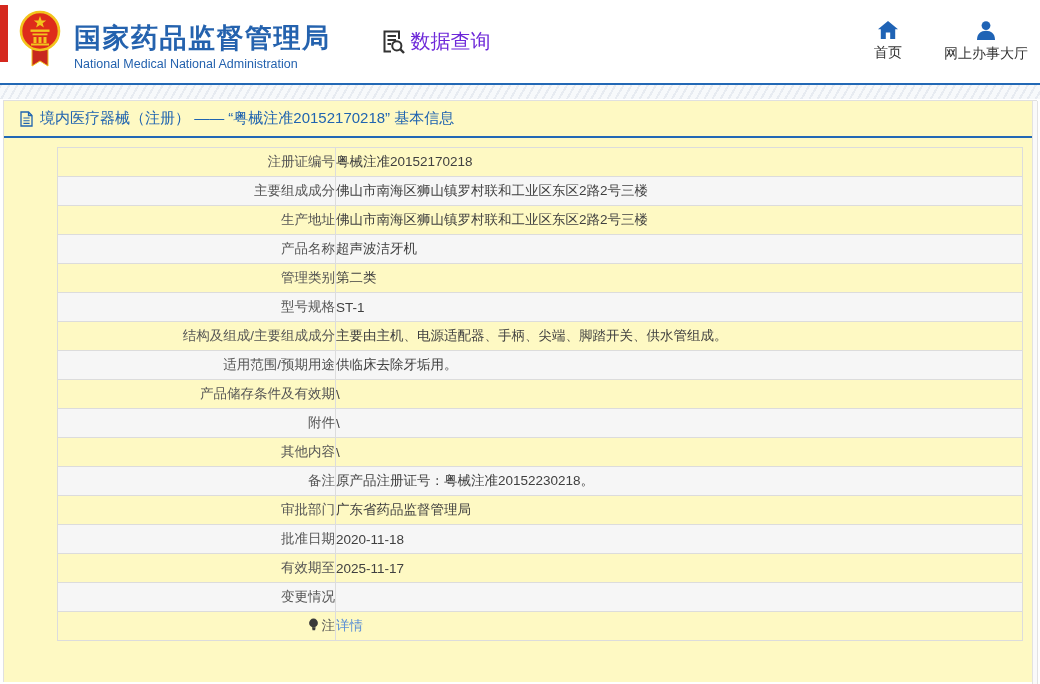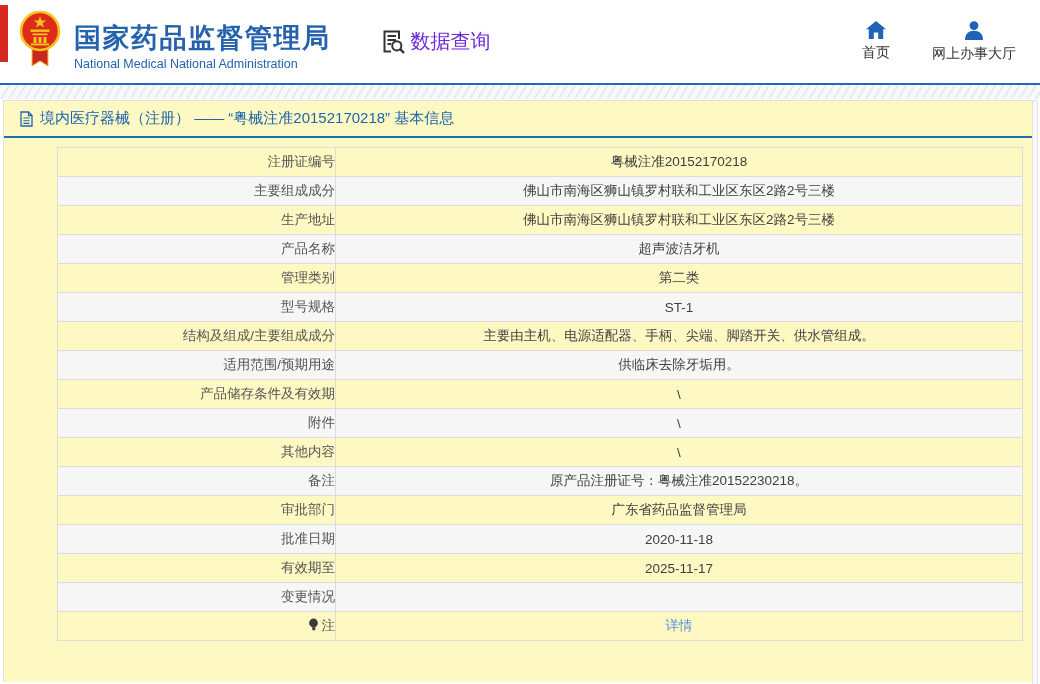--- a/index.html
+++ b/index.html
@@ -17,21 +17,21 @@
   }
   .red-bar { position:absolute; left:0; top:5px; width:8px; height:57px; background:#d5281e; }
   .emblem-wrap { margin-left:18px; width:44px; height:64px; display:flex; align-items:flex-start; }
   .org-block { margin-left:12px; line-height:1.15; }
   .org-title { color:#2462ae; font-size:27px; font-weight:bold; letter-spacing:1.5px;margin-top:12px; }
   .org-sub   { color:#2462ae; font-size:12.5px; margin-top:3px; }
   .data-query {
     display:flex; align-items:center; gap:5px; margin-left:48px;
     font-size:20px; color:#6d28d9; cursor:pointer;
   }
-  .nav-right { margin-left:auto; display:flex; gap:42px; padding-right:24px;justify-content:center; }
+  .nav-right { margin-left:auto; display:flex; gap:42px; padding-right:12px;justify-content:center; }
   .nav-item { display:flex; flex-direction:column; align-items:center; gap:5px;
               font-size:14px; color:#333; cursor:pointer; }
 
   
   .hatch-band {
     height:14px;
     background:repeating-linear-gradient(120deg,#e7ebf1 0 2px,#f7f9fb 2px 7px);
   }
 
   
@@ -49,21 +49,21 @@
   
   .table-wrap { margin:9px 13px 0 13px;padding-left:40px; }
   table.info { width:100%; border-collapse:collapse; font-size:13.5px; }
   table.info tr { height:29px; }
   table.info tr:nth-child(even) { background:#f6f6f6; }
   table.info td { border:1px solid #dcdcdc; padding:0; }
   td.label-cell {
     width:278px; text-align:right; padding-right:13px;
     color:#555; white-space:nowrap;
   }
-  td.value-cell { padding-left:13px; color:#404040;text-align:center; }
+  td.value-cell { padding-left:13px; color:#404040; }
   td.label-cell .lbl-ico { display:inline-block; vertical-align:-1px; margin-right:3px; }
   a.details-link { color:#5b8fd6; text-decoration:none; cursor:pointer; }
 
   
   .scrollbar {
     position:absolute; top:101px; right:2px; bottom:0; width:6px;
     background:#fafafa; border-left:1px solid #e2e2e2; border-right:1px solid #e2e2e2;
   }
 </style>
 </head>

